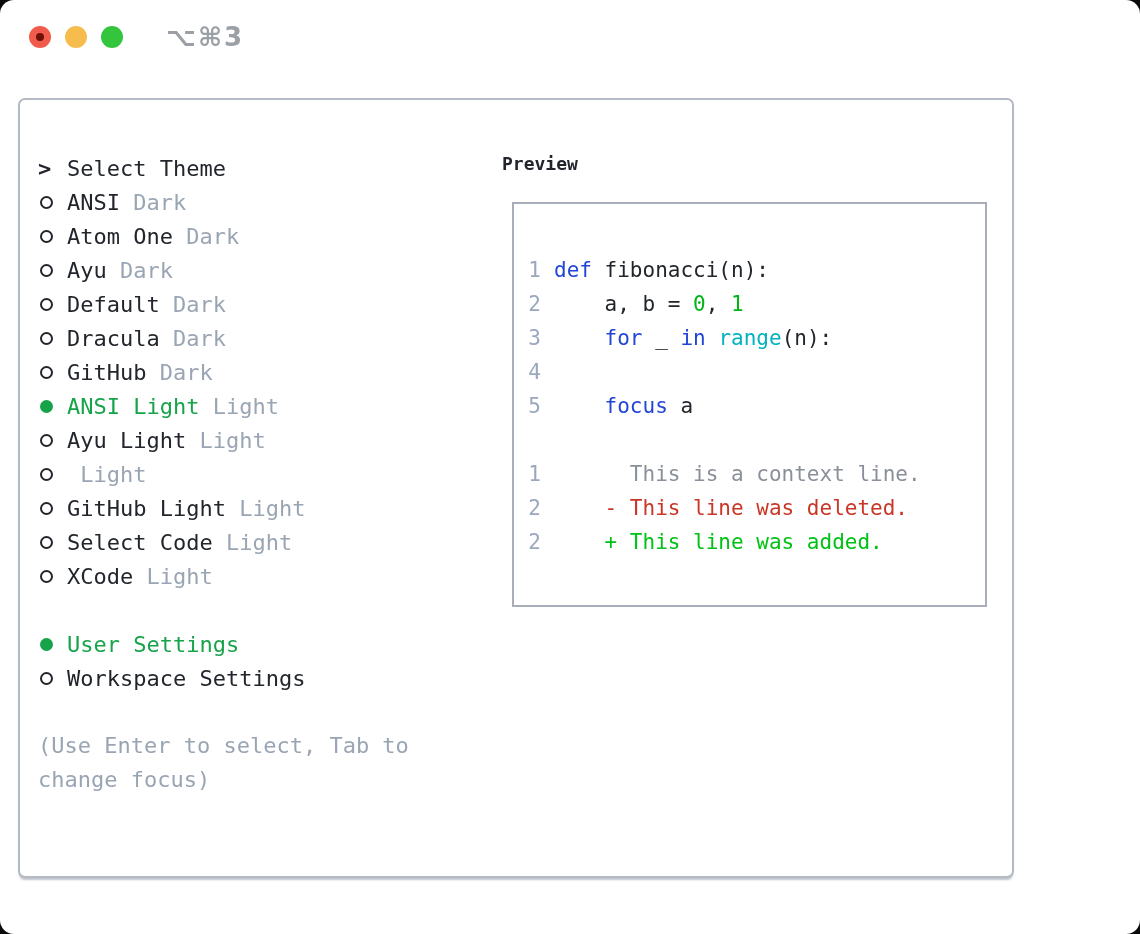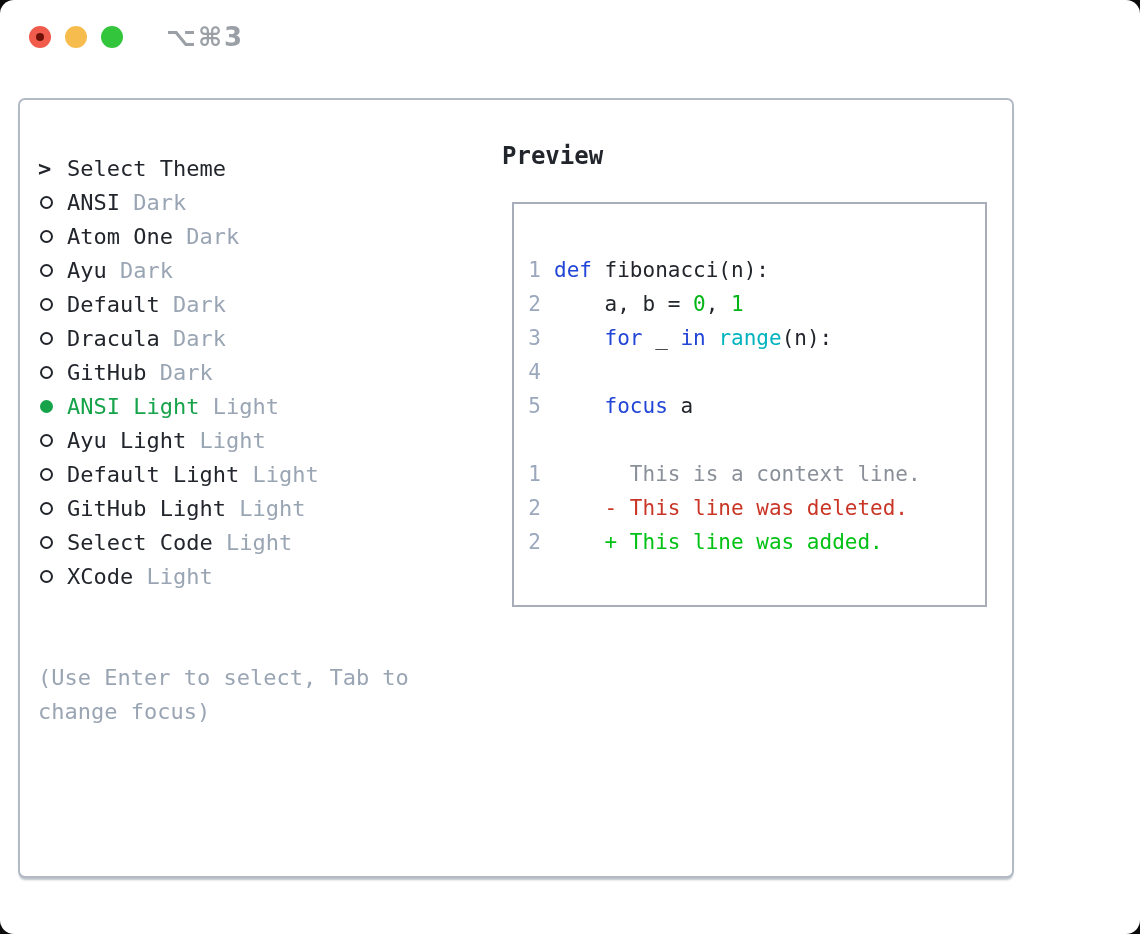--- a/index.html
+++ b/index.html
@@ -56,22 +56,22 @@
   .item-name{white-space:pre;}
   .item-name.sel{color:var(--selected-green);}
   .item-variant{color:var(--muted);white-space:pre;}
   .hdr{font-weight:400;}
   .spacer{height:34px;}
   .help{
     height:34px;line-height:34px;font-size:22px;color:var(--muted);white-space:pre;
   }
   
   .preview-label{
-    position:absolute;left:482px;top:39px;height:34px;line-height:34px;
-    font-size:24px;font-weight:700;color:var(--text);
+    position:absolute;left:482px;top:47px;height:34px;line-height:34px;
+    font-size:18px;font-weight:700;color:var(--text);
   }
   .preview-box{
     position:absolute;left:492px;top:102px;width:475px;height:405px;
     border:2px solid var(--preview-border);
     padding:49px 10px 0 14px;
     background:var(--window-bg,#fff);
   }
   .crow{height:34px;display:flex;align-items:center;font-size:21px;}
   .ln{width:13px;flex:0 0 13px;text-align:right;color:var(--line-number);white-space:pre;}
   .code{white-space:pre;margin-left:13px;color:var(--text);}
@@ -169,21 +169,20 @@
       <span class="circle"></span>
     </span>
     <span class="item-name">Ayu Light</span>
     <span class="item-variant"> Light</span>
   </div>
 
   <div class="row">
     <span class="marker">
       <span class="circle"></span>
     </span>
-    <span class="item-name">Default Light</span>
     <span class="item-variant"> Light</span>
   </div>
 
   <div class="row">
     <span class="marker">
       <span class="circle"></span>
     </span>
     <span class="item-name">GitHub Light</span>
     <span class="item-variant"> Light</span>
   </div>
@@ -201,20 +200,37 @@
       <span class="circle"></span>
     </span>
     <span class="item-name">XCode</span>
     <span class="item-variant"> Light</span>
   </div>
 </div>
 
       <div class="spacer"></div>
 
 
+      <div id="apply-items">
+  <div class="row">
+    <span class="marker">
+      <span class="circle sel"></span>
+    </span>
+    <span class="item-name sel">User Settings</span>
+    <span class="item-variant"></span>
+  </div>
+
+  <div class="row">
+    <span class="marker">
+      <span class="circle"></span>
+    </span>
+    <span class="item-name">Workspace Settings</span>
+    <span class="item-variant"></span>
+  </div>
+</div>
 
       <div class="spacer"></div>
 
       <div class="help">(Use Enter to select, Tab to</div>
       <div class="help">change focus)</div>
     </div>
 
     <div class="preview-label">Preview</div>
 
     <div class="preview-box">

